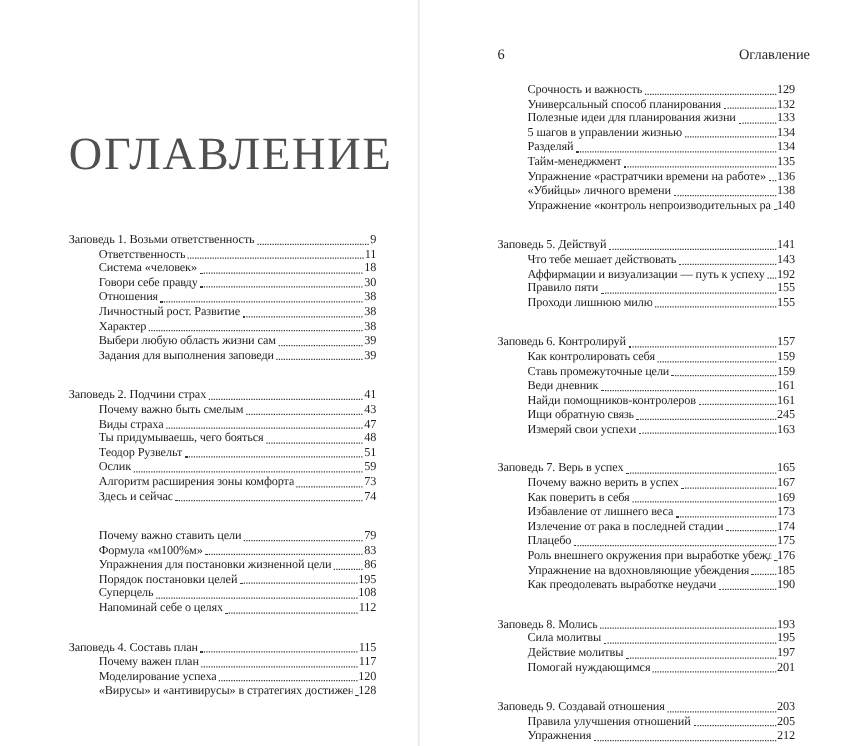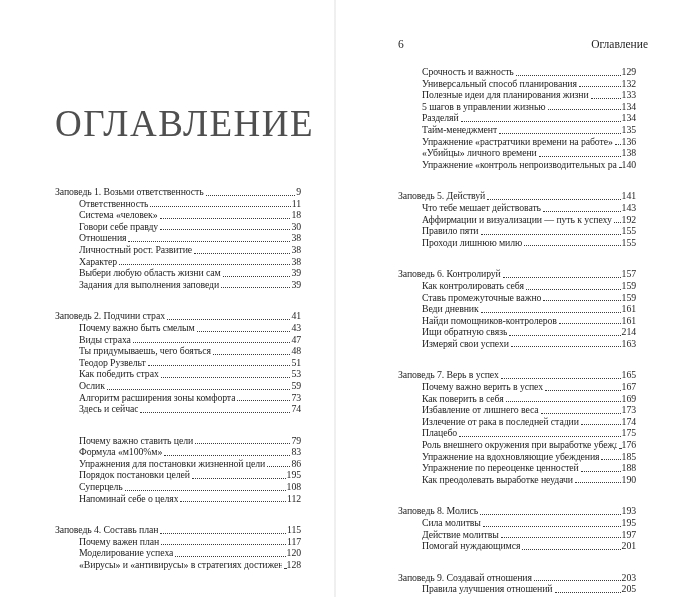--- a/index.html
+++ b/index.html
@@ -131,25 +131,20 @@
             <span class="t">Ты придумываешь, чего бояться</span>
             <span class="dots"></span>
             <span class="pg">48</span>
           </div>
           <div class="entry sub">
             <span class="t">Теодор Рузвельт</span>
             <span class="dots"></span>
             <span class="pg">51</span>
           </div>
           <div class="entry sub">
-            <span class="t">Как победить страх</span>
-            <span class="dots"></span>
-            <span class="pg">53</span>
-          </div>
-          <div class="entry sub">
             <span class="t">Ослик</span>
             <span class="dots"></span>
             <span class="pg">59</span>
           </div>
           <div class="entry sub">
             <span class="t">Алгоритм расширения зоны комфорта</span>
             <span class="dots"></span>
             <span class="pg">73</span>
           </div>
           <div class="entry sub">
@@ -300,38 +295,38 @@
             <span class="t">Заповедь 6. Контролируй</span>
             <span class="dots"></span>
             <span class="pg">157</span>
           </div>
           <div class="entry sub">
             <span class="t">Как контролировать себя</span>
             <span class="dots"></span>
             <span class="pg">159</span>
           </div>
           <div class="entry sub">
-            <span class="t">Ставь промежуточные важно</span>
+            <span class="t">Ставь промежуточные цели</span>
             <span class="dots"></span>
             <span class="pg">159</span>
           </div>
           <div class="entry sub">
             <span class="t">Веди дневник</span>
             <span class="dots"></span>
             <span class="pg">161</span>
           </div>
           <div class="entry sub">
             <span class="t">Найди помощников-контролеров</span>
             <span class="dots"></span>
             <span class="pg">161</span>
           </div>
           <div class="entry sub">
             <span class="t">Ищи обратную связь</span>
             <span class="dots"></span>
-            <span class="pg">214</span>
+            <span class="pg">245</span>
           </div>
           <div class="entry sub">
             <span class="t">Измеряй свои успехи</span>
             <span class="dots"></span>
             <span class="pg">163</span>
           </div>
         </div>
         <div class="toc-section">
           <div class="entry head">
             <span class="t">Заповедь 7. Верь в успех</span>
@@ -365,25 +360,20 @@
           </div>
           <div class="entry sub">
             <span class="t">Роль внешнего окружения при выработке убеждений</span>
             <span class="dots"></span>
             <span class="pg">176</span>
           </div>
           <div class="entry sub">
             <span class="t">Упражнение на вдохновляющие убеждения</span>
             <span class="dots"></span>
             <span class="pg">185</span>
-          </div>
-          <div class="entry sub">
-            <span class="t">Упражнение по переоценке ценностей</span>
-            <span class="dots"></span>
-            <span class="pg">188</span>
           </div>
           <div class="entry sub">
             <span class="t">Как преодолевать выработке неудачи</span>
             <span class="dots"></span>
             <span class="pg">190</span>
           </div>
         </div>
         <div class="toc-section">
           <div class="entry head">
             <span class="t">Заповедь 8. Молись</span>

